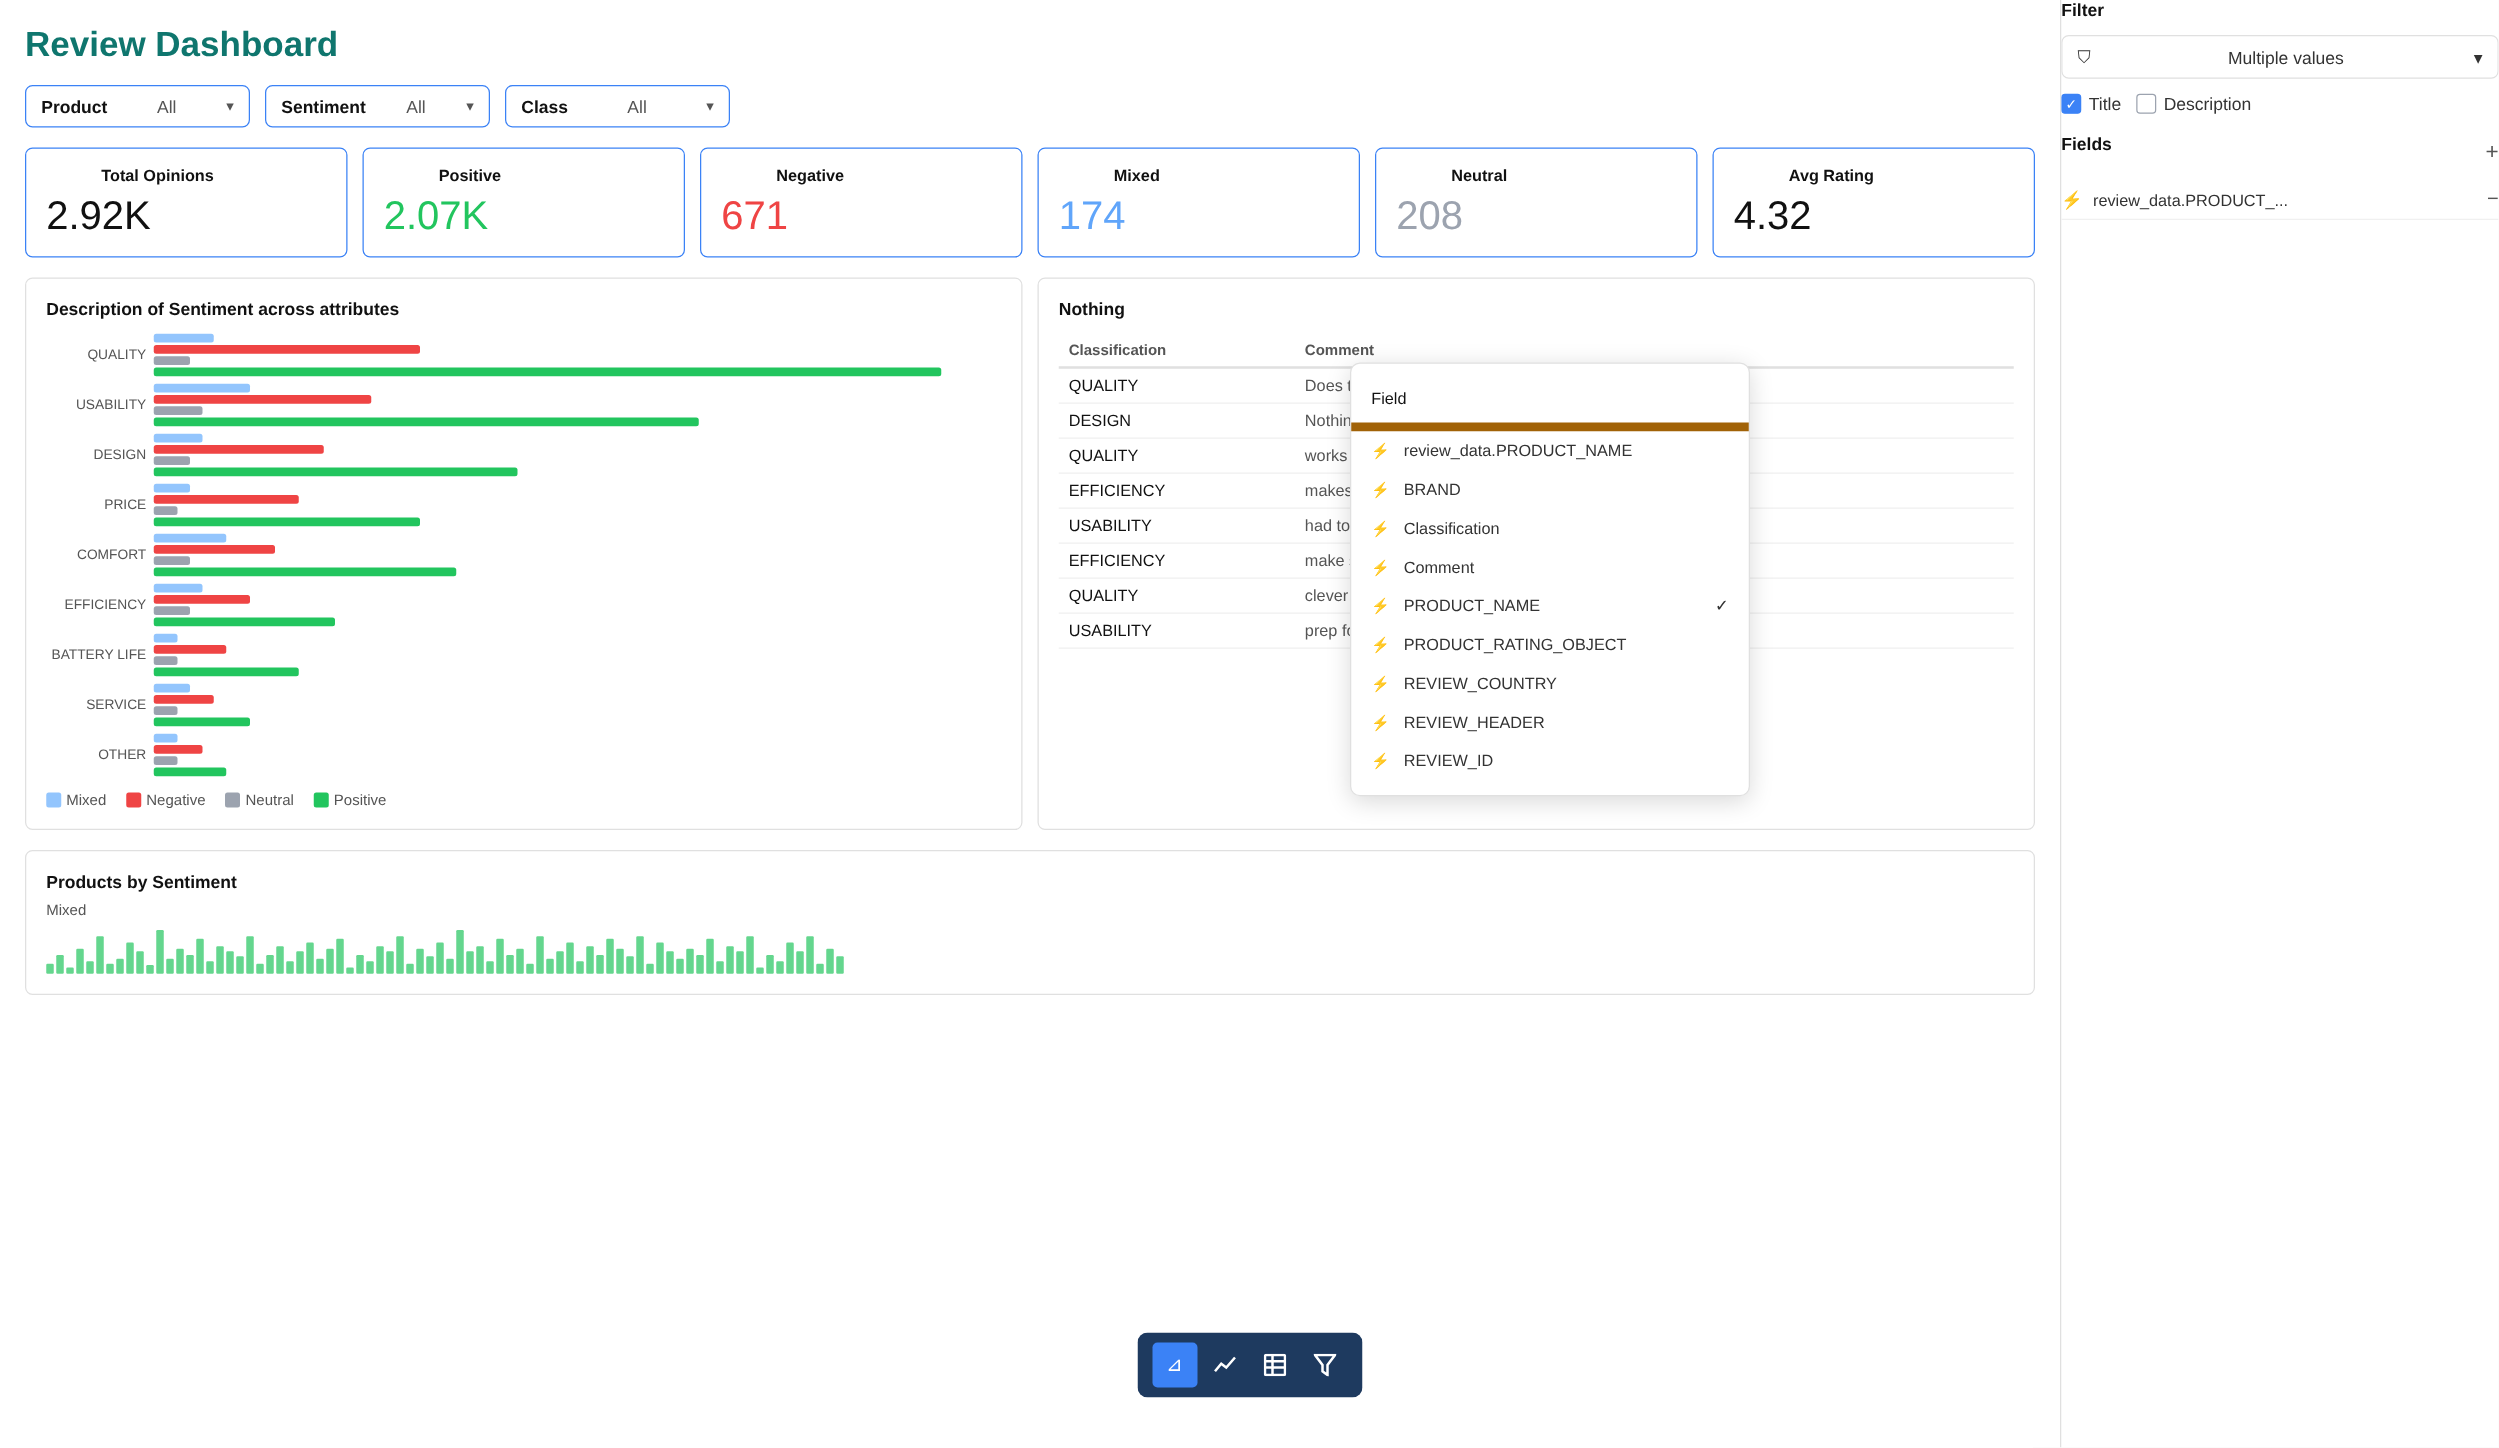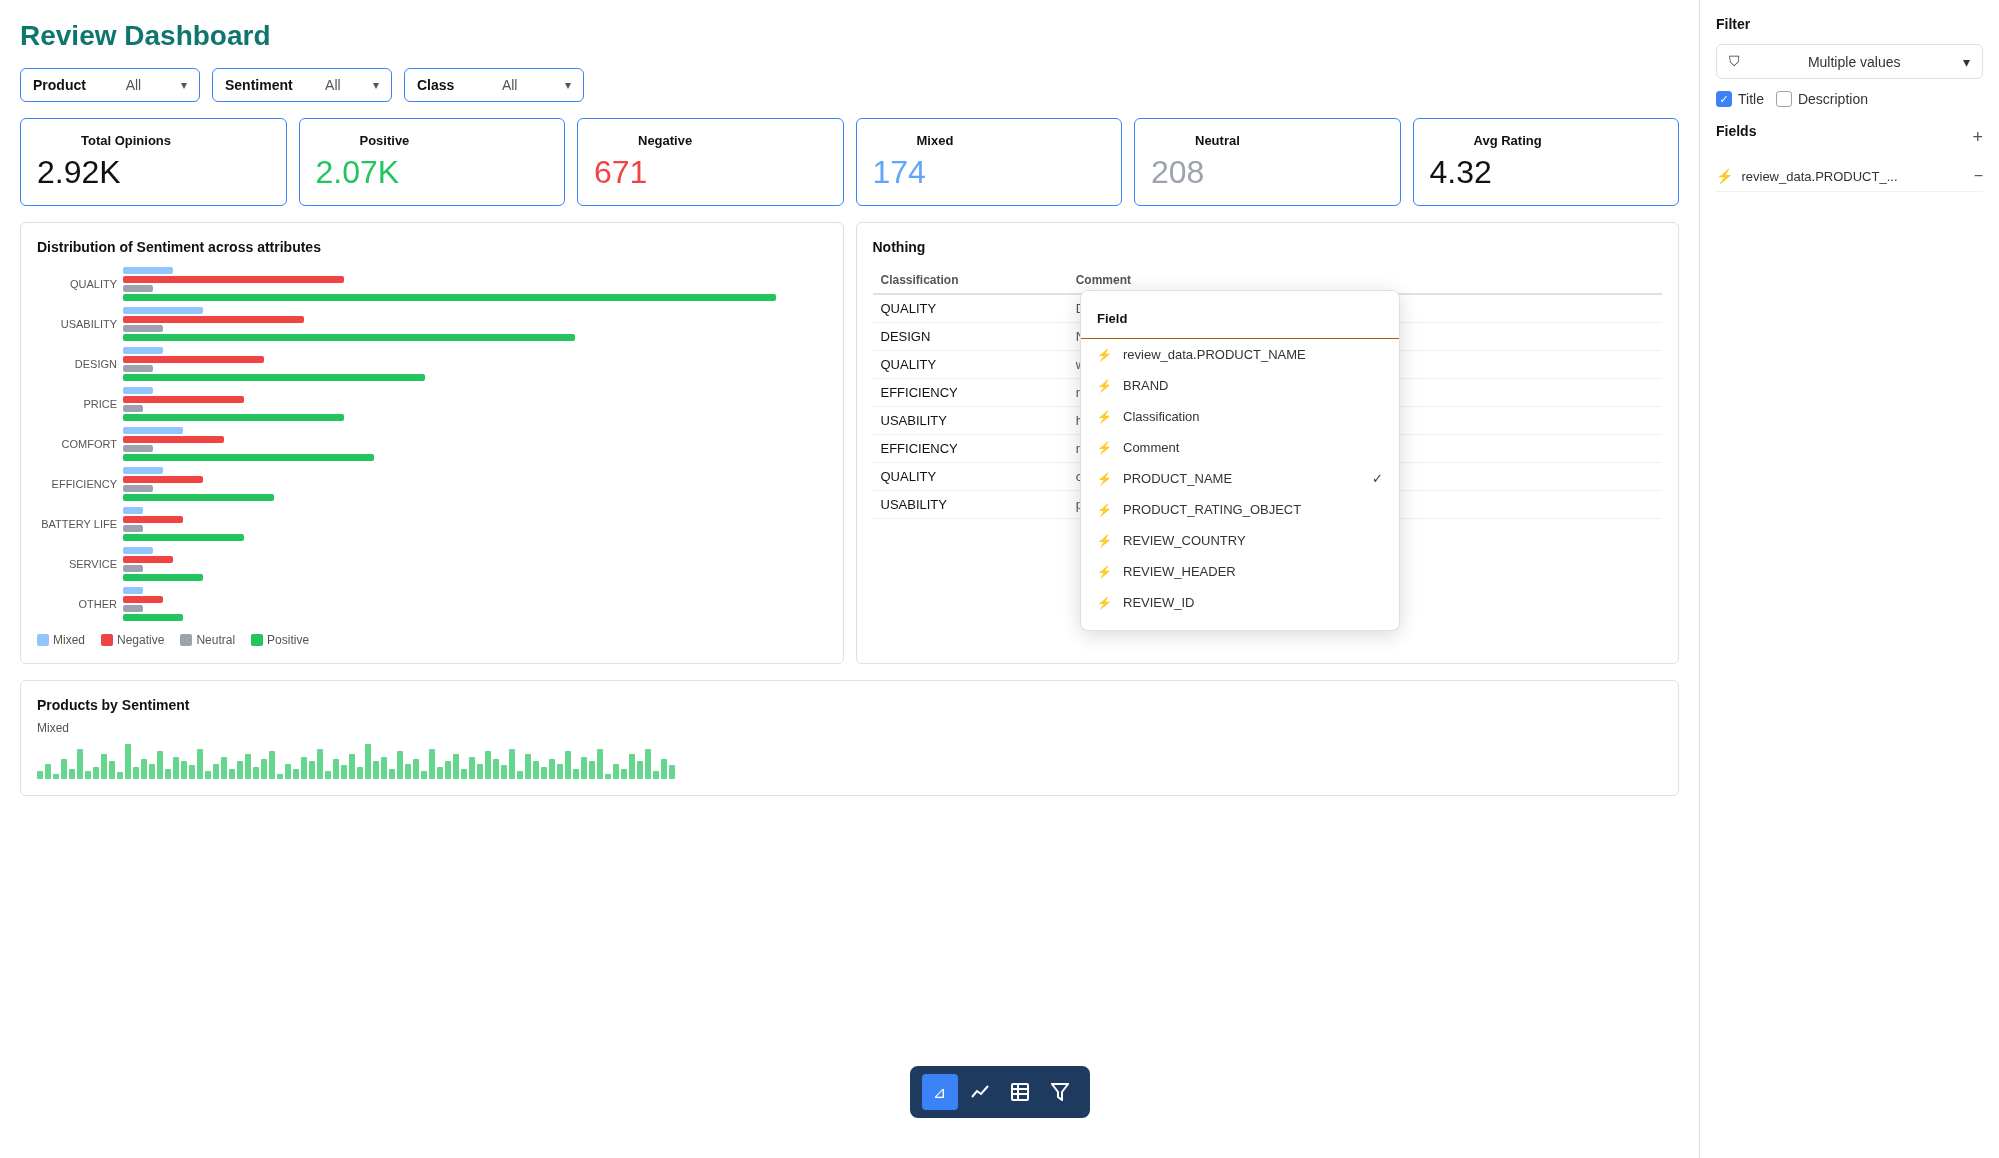--- a/index.html
+++ b/index.html
@@ -1,19 +1,19 @@
 <!DOCTYPE html>
 <html><head>
   <meta charset="utf-8">
   <style>
     * { box-sizing: border-box; margin: 0; padding: 0; }
     body { font-family: -apple-system, BlinkMacSystemFont, 'Segoe UI', sans-serif; background: #f5f5f5; display: flex; height: 100vh; overflow: hidden; }
     
     .main-content { flex: 1; padding: 20px; overflow-y: auto; background: #fff; }
-    .right-panel { width: 300px; background: #fff; border-left: 1px solid #e0e0e0; padding: 16px; overflow-y: auto; flex-shrink: 0; }
+    .right-panel { width: 351px; background: #fff; border-left: 1px solid #e0e0e0; overflow-y: auto; flex-shrink: 0; }
     
     h1 { font-size: 28px; font-weight: 700; margin-bottom: 16px; color: #0f766e; }
     
     .filters-row { display: flex; gap: 12px; margin-bottom: 16px; }
     .filter-group { display: flex; align-items: center; gap: 8px; border: 1px solid #3b82f6; border-radius: 6px; padding: 8px 12px; min-width: 180px; background: #fff; }
     .filter-label { font-weight: 600; font-size: 14px; color: #111; white-space: nowrap; }
     .filter-select { flex: 1; border: none; outline: none; font-size: 14px; color: #555; background: transparent; cursor: pointer; appearance: none; text-align: center; }
     .filter-chevron { color: #555; font-size: 12px; }
     
     .metrics-row { display: flex; gap: 12px; margin-bottom: 16px; }
@@ -83,21 +83,21 @@
     .fields-header { display: flex; align-items: center; justify-content: space-between; margin-bottom: 10px; }
     .fields-add-btn { font-size: 18px; color: #555; cursor: pointer; border: none; background: transparent; }
     
     .field-item { display: flex; align-items: center; gap: 8px; padding: 6px 0; border-bottom: 1px solid #f0f0f0; }
     .field-icon { color: #3b82f6; font-size: 14px; }
     .field-name { font-size: 13px; color: #333; flex: 1; overflow: hidden; text-overflow: ellipsis; white-space: nowrap; }
     .field-remove { color: #555; cursor: pointer; font-size: 16px; }
     
     
     .dropdown-popup { position: absolute; top: 290px; left: 1080px; background: #fff; border: 1px solid #e0e0e0; border-radius: 8px; box-shadow: 0 4px 20px rgba(0,0,0,0.15); width: 320px; z-index: 200; padding: 12px 0; }
-    .popup-header { padding: 8px 16px 12px; font-size: 13px; font-weight: 700; color: #111; border-bottom: 1px solid #a16207; }
+    .popup-header { padding: 8px 16px 12px; font-size: 13px; font-weight: 400; color: #111; border-bottom: 7px solid #a16207; }
     .popup-item { display: flex; align-items: center; gap: 10px; padding: 8px 16px; cursor: pointer; font-size: 13px; color: #333; }
     .popup-item .item-icon { color: #3b82f6; font-size: 13px; width: 16px; }
     .popup-item .item-check { color: #333; margin-left: auto; }
     .popup-item.selected { font-weight: 500; }
   </style>
 </head>
 <body>
 
 <div class="main-content">
   <h1>Review Dashboard</h1>
@@ -149,21 +149,21 @@
     </div>
     <div class="metric-card">
       <div class="metric-title">Avg Rating</div>
       <div class="metric-value avg">4.32</div>
     </div>
   </div>
 
   <div class="charts-row">
 
     <div class="chart-card sentiment-dist">
-      <div class="chart-title">Distribution of Sentiment across attributes</div>
+      <div class="chart-title">Description of Sentiment across attributes</div>
       <div class="bar-chart" id="bar-chart-container">
       <div class="bar-row">
     <span class="bar-label">QUALITY</span>
     <div class="bars-container">
       <div class="bar mixed" style="width:7.142857142857142%"></div>
       <div class="bar negative" style="width:31.428571428571427%"></div>
       <div class="bar neutral" style="width:4.285714285714286%"></div>
       <div class="bar positive" style="width:92.85714285714286%"></div>
     </div>
   </div>

